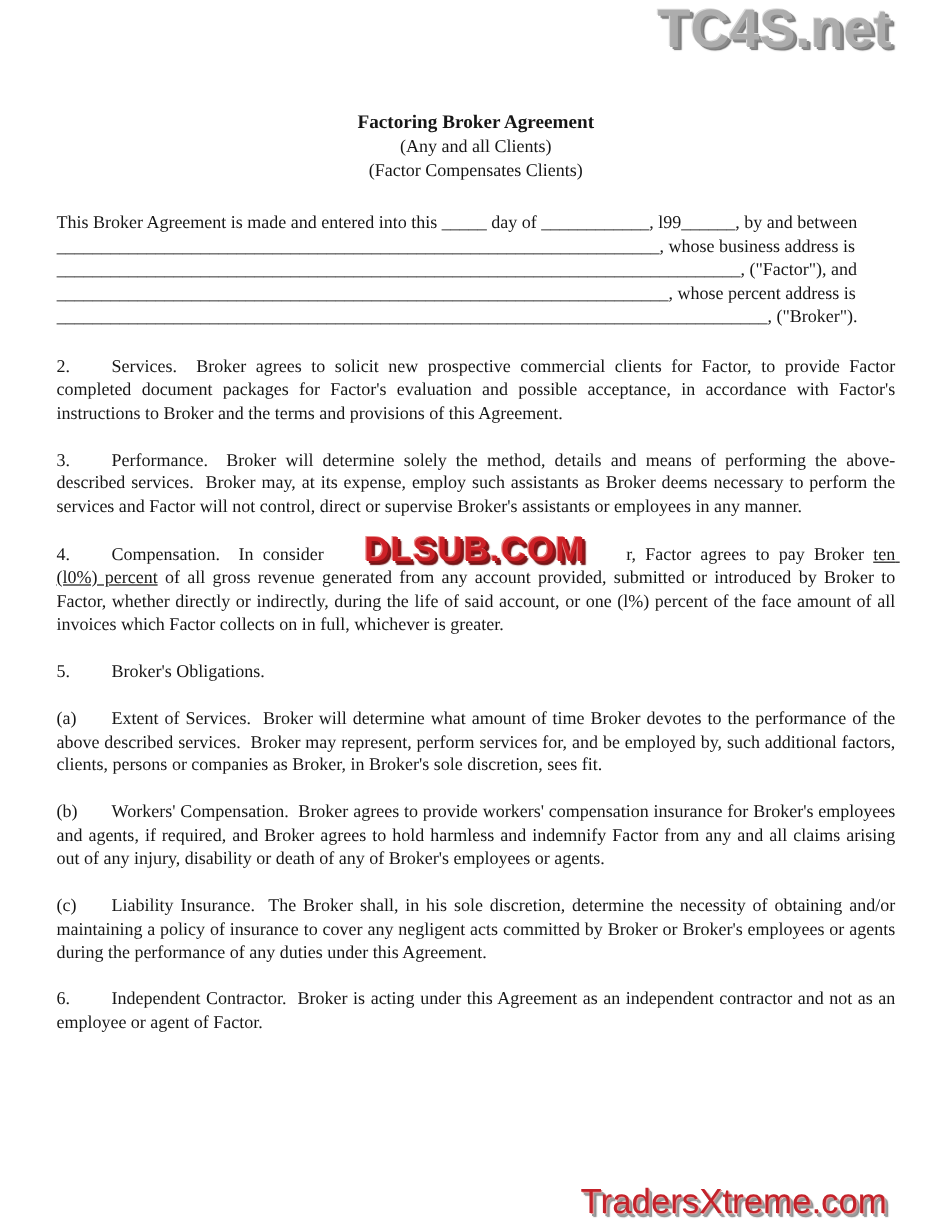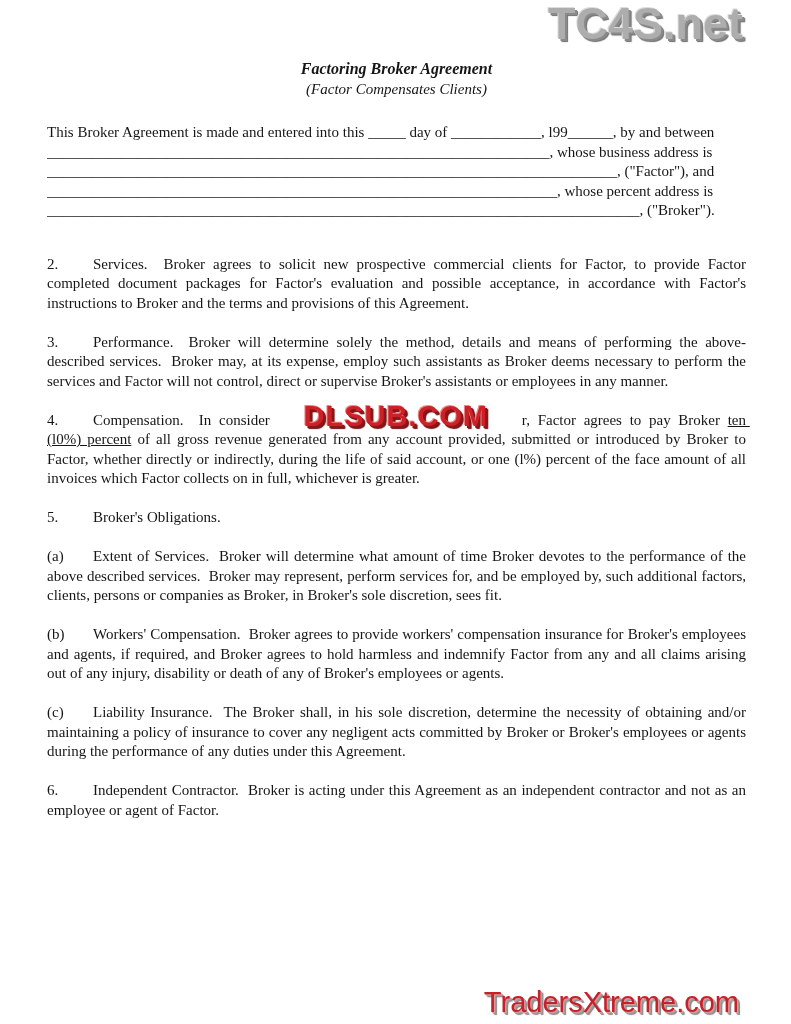--- a/index.html
+++ b/index.html
@@ -13,25 +13,25 @@
     font-size: 15px;
     line-height: 19.5px;
     color: #161616;
   }
   .content {
     position: absolute;
     left: 47px;
     top: 0;
     width: 699px;
   }
-  .title-block { text-align: center; padding-top: 59px; margin-bottom: 24px; font-style: italic; }
+  .title-block { text-align: center; padding-top: 93px; margin-bottom: 24px; }
   .title-main { font-weight: bold; font-size: 16px; line-height: 20px; }
   .title-sub  { font-size: 15px; line-height: 20px; }
 
-  .intro { margin-bottom: 34px; }
+  .intro { margin-bottom: 22px; }
   .intro-line { white-space: pre; overflow: hidden; }
 
   .para {
     margin: 0 0 19.5px 0;
     text-align: justify;
     white-space: pre-wrap;
   }
   .num { display: inline-block; width: 46px; }
   .para u { text-decoration: underline; }
 
@@ -86,20 +86,21 @@
 <body>
 
 <div class="page">
 
   <div class="tc4s">TC4S.net</div>
 
   <div class="content">
 
     <div class="title-block">
       <div class="title-main">Factoring Broker Agreement</div>
+      <div class="title-sub">(Any and all Clients)</div>
       <div class="title-sub">(Factor Compensates Clients)</div>
     </div>
 
     <div class="intro">
       <div class="intro-line">This Broker Agreement is made and entered into this _____ day of ____________, l99______, by and between</div>
       <div class="intro-line">___________________________________________________________________, whose business address is</div>
       <div class="intro-line">____________________________________________________________________________, ("Factor"), and</div>
       <div class="intro-line">____________________________________________________________________, whose percent address is</div>
       <div class="intro-line">_______________________________________________________________________________, ("Broker").</div>
     </div>

